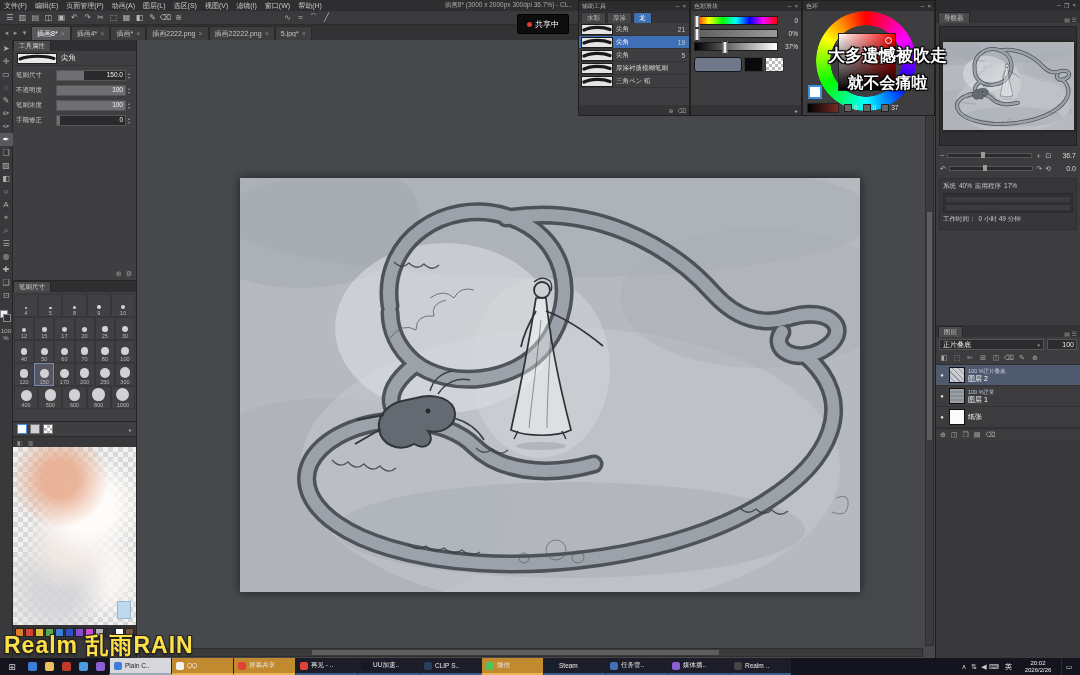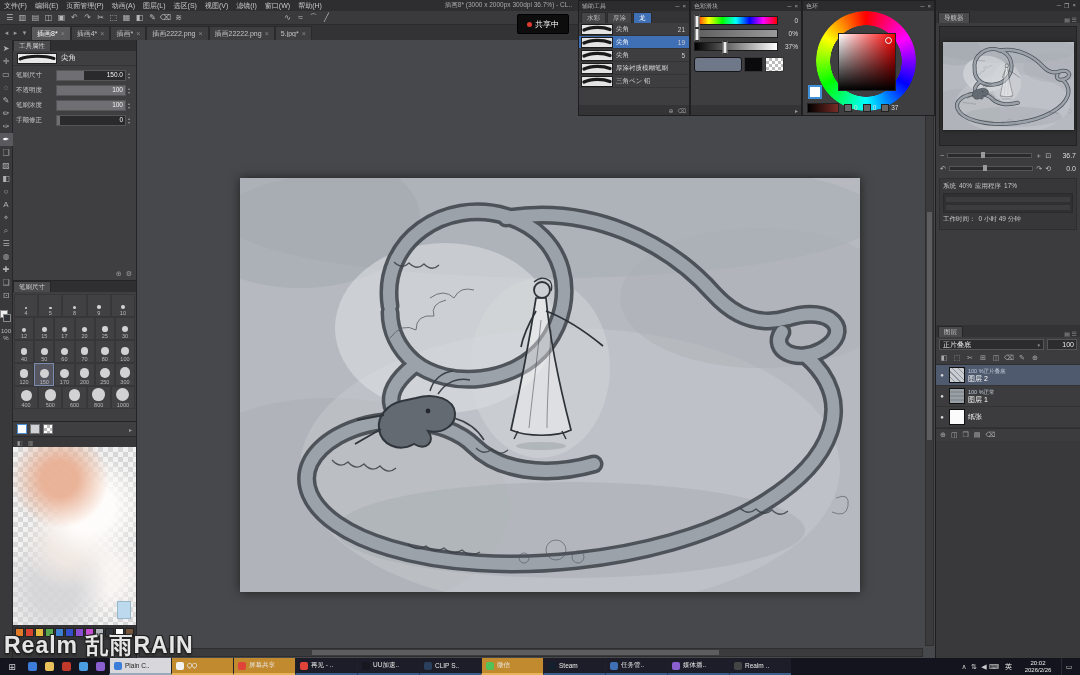--- a/index.html
+++ b/index.html
@@ -131,21 +131,21 @@
   .wheel-foot{position:absolute;left:4px;right:4px;bottom:2px;height:11px;display:flex;gap:5px;align-items:center;font-size:6.5px;color:#ddd;z-index:2;}
   .gradbar{width:30px;height:8px;background:linear-gradient(to right,#000,#7a2c26);border:1px solid #222;}
   .csn{display:flex;align-items:center;gap:2px;}
   .csnc{width:6px;height:6px;background:#666;border:1px solid #222;}
   
   .overlaysub{position:absolute;left:795px;top:44px;width:185px;z-index:20;text-align:center;pointer-events:none;
     font-weight:bold;color:#fff;
     text-shadow:-1px -1px 0 #000,1px -1px 0 #000,-1px 1px 0 #000,1px 1px 0 #000,0 0 3px #000;}
   .overlaysub .l1{font-size:17px;}
   .overlaysub .l2{font-size:16px;margin-top:6px;}
-  .watermark{position:absolute;left:4px;top:630px;z-index:30;font-size:23px;font-weight:bold;color:#e5e5e5;letter-spacing:1px;
+  .watermark{position:absolute;left:4px;top:630px;z-index:30;font-size:23px;font-weight:bold;color:#fde047;letter-spacing:1px;
     text-shadow:-1px -1px 0 #222,1px -1px 0 #222,-1px 1px 0 #222,1px 1px 0 #222,0 2px 3px rgba(0,0,0,.6);}
   
   .dock{position:absolute;left:935px;top:0;width:145px;height:658px;background:#3c3c3e;border-left:1px solid #1e1e1e;
     display:flex;flex-direction:column;z-index:7;box-sizing:border-box;}
   .dock-title{height:11px;background:#2c2c2e;display:flex;align-items:center;padding:0 4px;}
   .dock-tabs{height:12px;background:#333335;display:flex;align-items:flex-end;padding-left:2px;}
   .hdr-ics{margin-left:auto;font-size:6px;color:#999;padding-right:3px;}
   .navprev{height:118px;margin:3px;background:#303032;border:1px solid #222;display:flex;align-items:center;justify-content:center;}
   .navprev svg{width:131px;height:88px;box-shadow:0 0 4px rgba(0,0,0,.6);}
   .navrow{height:13px;display:flex;align-items:center;gap:3px;padding:0 4px;font-size:7px;color:#bbb;}
@@ -737,20 +737,24 @@
             <span>0</span>
           </span>
           <span class="csn">
             <span class="csnc"></span>
             <span>37</span>
           </span>
         </span>
     </div>
   </div>
 
+  <div class="overlaysub">
+    <div class="l1">大多遗憾被吹走</div>
+    <div class="l2">就不会痛啦</div>
+  </div>
 
   <div class="dock">
     <div class="dock-title">
       <span class="pbtns">
           <span>─</span>
           <span>❐</span>
           <span>×</span>
         </span>
     </div>
     <div class="dock-tabs">

